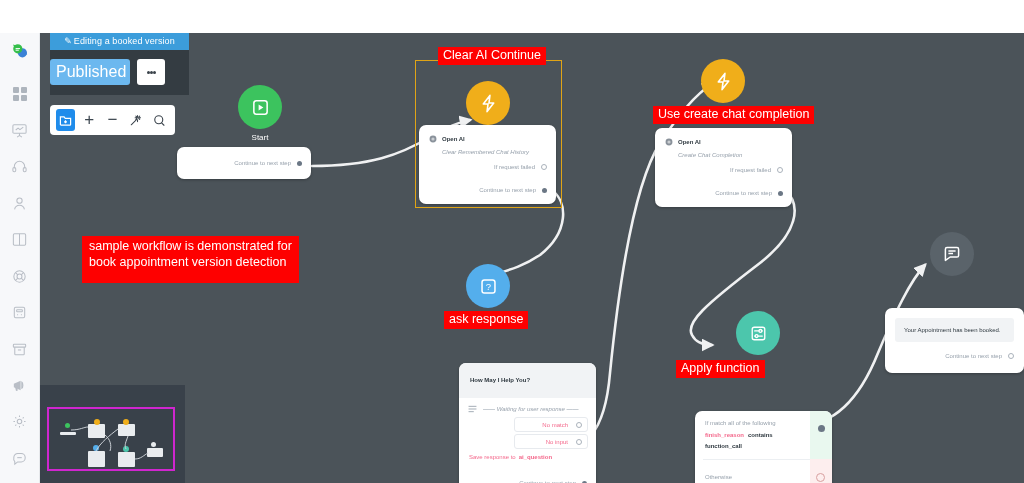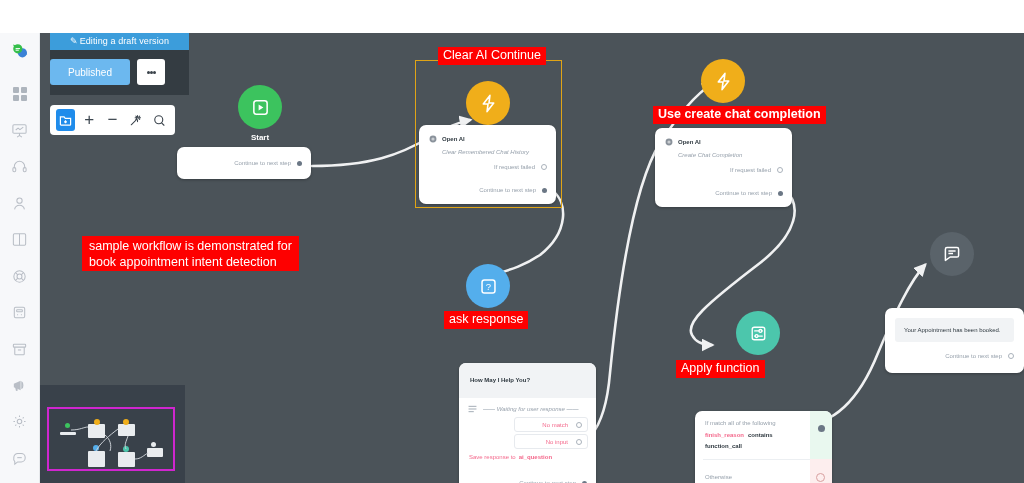--- a/index.html
+++ b/index.html
@@ -36,21 +36,21 @@
     text-align:center;letter-spacing:.1px;z-index:30;
   }
   #draftbar .pen{margin-right:2px;}
   #pubpanel{
     position:absolute;left:10px;top:17px;width:139px;height:45px;
     background:#343c42;z-index:30;
   }
   #pubbtn{
     position:absolute;left:10px;top:26px;width:80px;height:26px;
     background:#6cb8ef;color:#fff;border:0;border-radius:3px;
-    font-size:10px;font-family:"Liberation Sans",sans-serif;cursor:pointer;z-index:31;
+    font-size:16px;font-family:"Liberation Sans",sans-serif;cursor:pointer;z-index:31;
   }
   #kebab{
     position:absolute;left:97px;top:26px;width:28px;height:26px;
     background:#fff;border-radius:3px;z-index:31;cursor:pointer;
     display:flex;align-items:center;justify-content:center;
   }
   #kebab .d{width:3px;height:3px;background:#3a424a;border-radius:50%;margin:1px 0;}
   #toolbar{
     position:absolute;left:10px;top:72px;width:125px;height:30px;
     background:#fff;border-radius:4px;z-index:30;
@@ -72,36 +72,36 @@
 
   
   .node{position:absolute;z-index:10;}
   .bubble{
     width:44px;height:44px;border-radius:50%;
     display:flex;align-items:center;justify-content:center;
     position:absolute;left:50%;margin-left:-22px;top:0;
   }
   .nodetitle{
     position:absolute;top:48px;left:0;width:100%;text-align:center;
-    color:#fff;font-size:8px;font-weight:bold;
+    color:#fff;font-size:8px;font-weight:normal;
   }
   .card{
     position:absolute;background:#fff;border-radius:7px;
     box-shadow:0 1px 3px rgba(0,0,0,.28);
     font-size:6px;color:#5d6a77;overflow:hidden;
   }
   .card .row{display:flex;align-items:center;}
   .pill{
     position:absolute;background:#fe0000;color:#fff;
     font-size:12.5px;padding:1px 5px 2px 5px;white-space:nowrap;
     z-index:25;line-height:15px;
   }
   .anno{
     position:absolute;background:#fe0000;color:#fff;
-    font-size:12.5px;line-height:16px;padding:2px 7px 1px 7px;z-index:25;
+    font-size:12.5px;line-height:16px;padding:2px 7px 13px 7px;z-index:25;
   }
   .port{width:5px;height:5px;border-radius:50%;display:inline-block;}
   .port.filled{background:#6b7785;}
   .port.hollow{border:1px solid #aab2bb;background:transparent;width:4px;height:4px;}
   .muted{color:#97a1ac;}
   .ital{font-style:italic;}
   .pinkish{color:#f4698c;}
   .dark{color:#2f3940;}
 </style>
 </head>
@@ -280,21 +280,21 @@
       <div class="ital muted" style="position:absolute;left:23px;top:24px;">Create Chat Completion</div>
       <div class="row" style="position:absolute;right:9px;top:39px;">
         <span class="muted">If request failed</span>
         <span class="port hollow" style="margin-left:6px;"></span>
       </div>
       <div class="row" style="position:absolute;right:9px;top:62px;">
         <span class="muted">Continue to next step</span>
         <span class="port filled" style="margin-left:6px;"></span>
       </div>
     </div>
-    <div class="pill" style="left:613px;top:73px;font-weight:bold;">Use create chat completion</div>
+    <div class="pill" style="left:613px;top:73px;">Use create chat completion</div>
 
     <div class="node" style="left:413px;top:231px;width:70px;height:50px;">
       <div class="bubble" style="background:#54aeec;">
         <svg width="19" height="19" viewBox="0 0 20 20" fill="none" stroke="#fff" stroke-width="1.6">
           <rect x="3.2" y="3.2" width="13.6" height="13.6" rx="2.4"></rect>
           <text x="10" y="14" font-size="10" font-family="Liberation Sans, sans-serif" fill="#fff" stroke="none" text-anchor="middle">?</text>
         </svg>
       </div>
     </div>
     <div class="card" style="left:419px;top:330px;width:137px;height:135px;">
@@ -365,25 +365,25 @@
         <div class="dark" style="position:absolute;left:9px;top:9px;">Your Appointment has been booked.</div>
       </div>
       <div class="row" style="position:absolute;right:10px;top:45px;">
         <span class="muted">Continue to next step</span>
         <span class="port hollow" style="margin-left:6px;"></span>
       </div>
     </div>
 
     <div class="anno" style="left:42px;top:203px;">
       <div>sample workflow is demonstrated for</div>
-      <div>book appointment intent detection</div>
+      <div>book appointment version detection</div>
     </div>
 
     <div id="draftbar">
-      <span class="pen">✎</span><span>Editing a draft version</span>
+      <span class="pen">✎</span><span>Editing a booked version</span>
     </div>
     <div id="pubpanel"></div>
     <button id="pubbtn">Published</button>
     <div id="kebab">
       <div class="d"></div>
       <div class="d"></div>
       <div class="d"></div>
     </div>
     <div id="toolbar">
       <div class="tb active">

